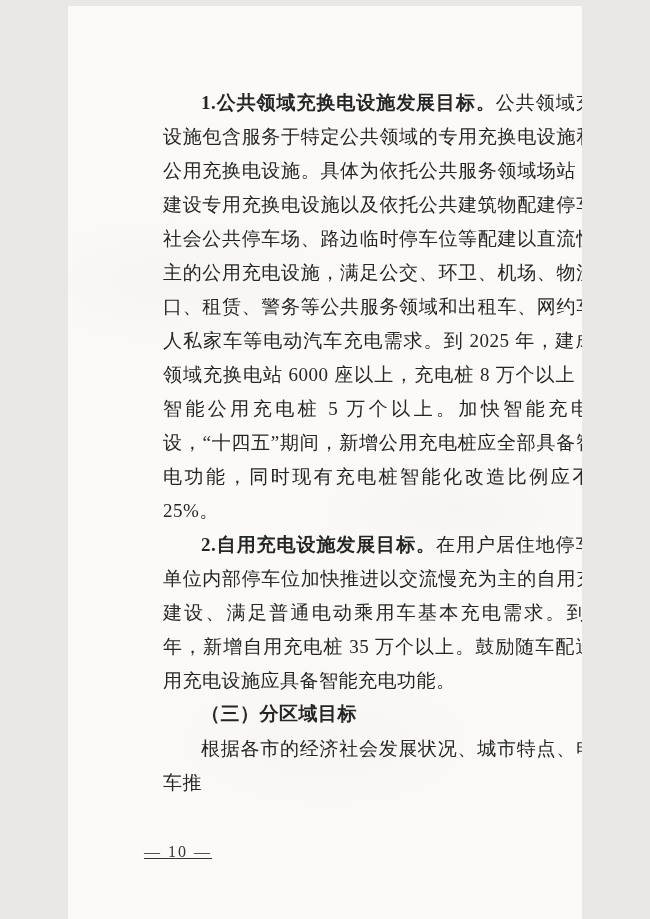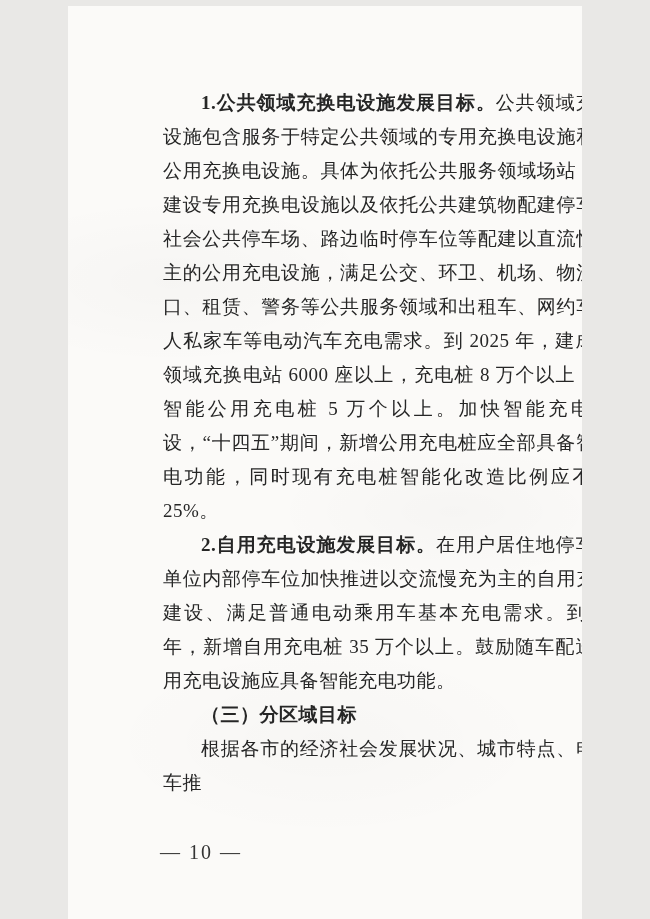--- a/index.html
+++ b/index.html
@@ -35,29 +35,31 @@
     margin: 0;
     text-indent: 2em;
   }
   .lead {
     font-weight: bold;
   }
   .section-heading {
     margin: 0;
     text-indent: 2em;
     font-weight: bold;
+    font-family: Liberation Mono, monospace;
   }
   .footer {
     position: absolute;
-    left: 92px;
+    left: 76px;
     top: 836px;
-    font-size: 20px;
+    font-size: 16px;
     line-height: 20px;
     letter-spacing: 2px;
     color: #343434;
+    text-decoration: underline;
   }
 </style>
 </head>
 <body>
 
 <div class="page">
 
   <div class="content">
 
     <p class="para"><span class="lead">1.公共领域充换电设施发展目标。</span><span>公共领域充换电设施包含服务于特定公共领域的专用充换电设施和各类公用充换电设施。具体为依托公共服务领域场站（位）建设专用充换电设施以及依托公共建筑物配建停车场、社会公共停车场、路边临时停车位等配建以直流快充为主的公用充电设施，满足公交、环卫、机场、物流、港口、租赁、警务等公共服务领域和出租车、网约车和个人私家车等电动汽车充电需求。到 2025 年，建成公共领域充换电站 6000 座以上，充电桩 8 万个以上，其中智能公用充电桩 5 万个以上。加快智能充电桩建设，“十四五”期间，新增公用充电桩应全部具备智能充电功能，同时现有充电桩智能化改造比例应不低于 25%。</span></p>

